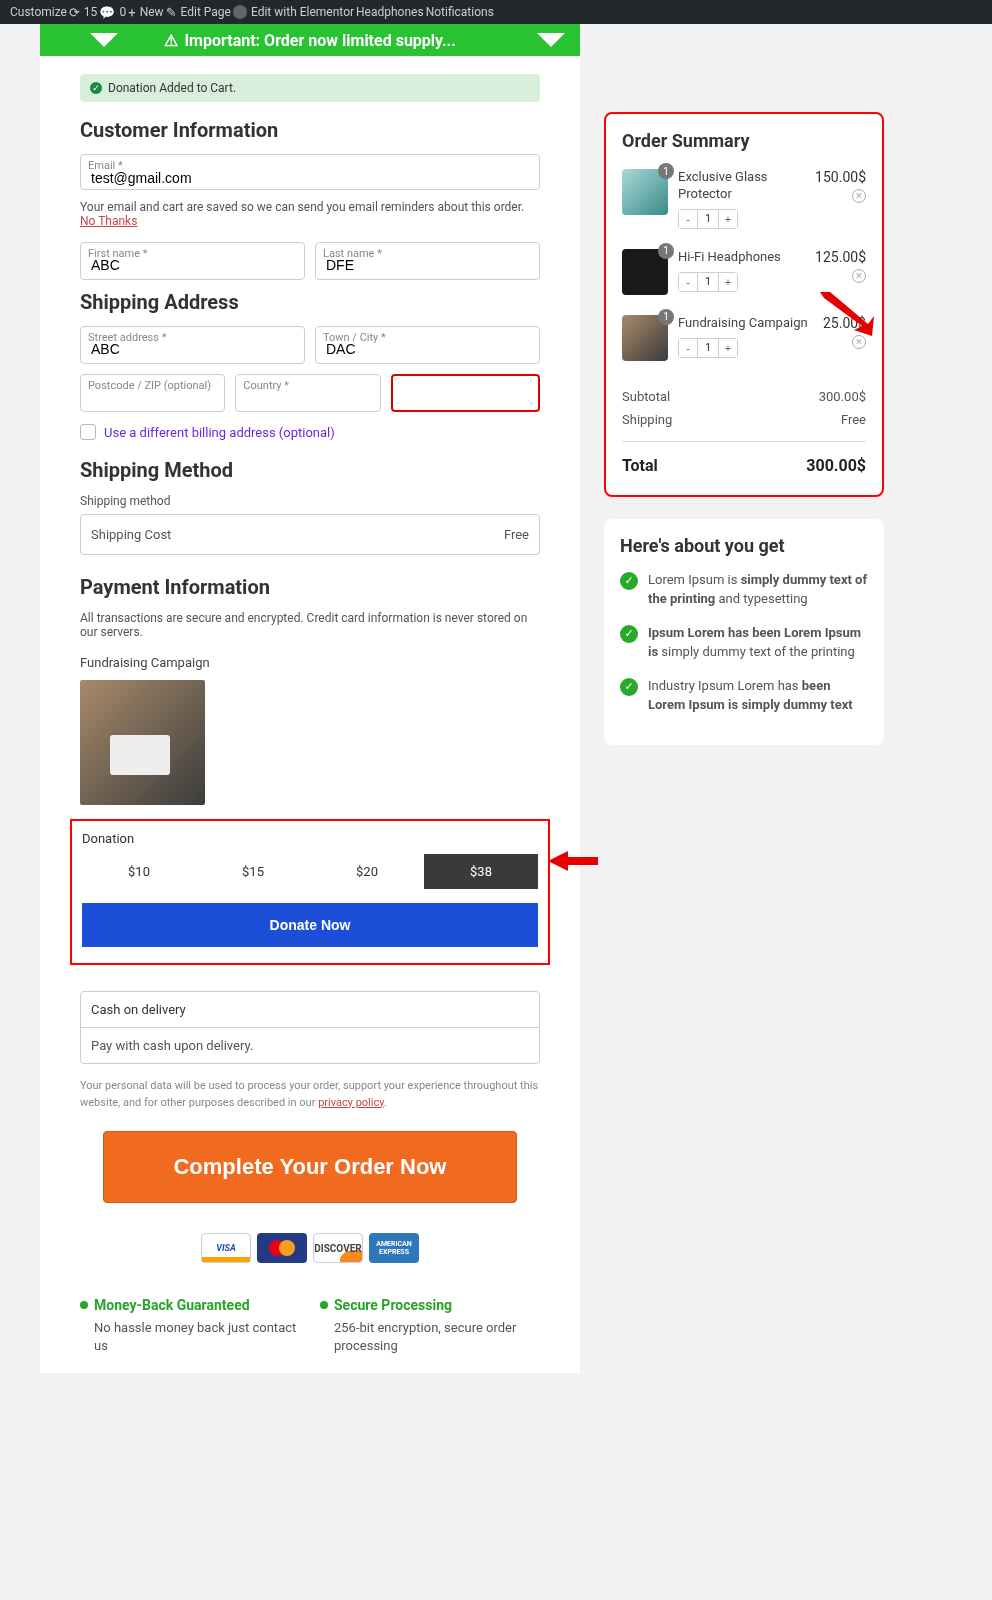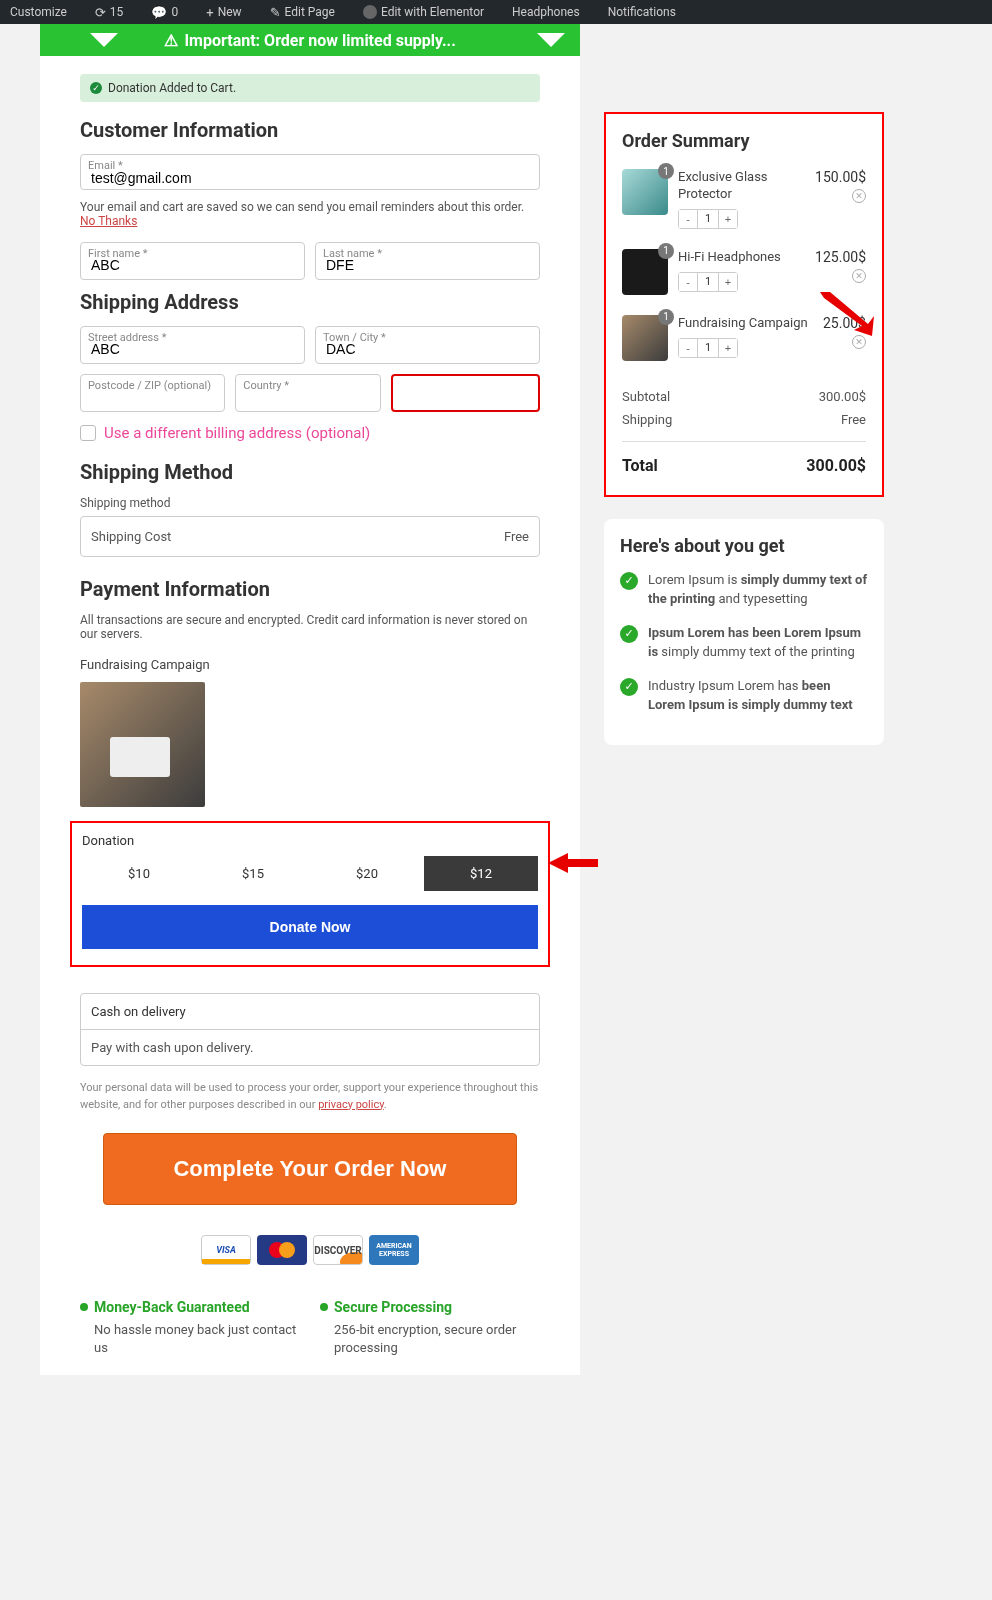--- a/index.html
+++ b/index.html
@@ -1,17 +1,17 @@
 <!DOCTYPE html>
 <html><head>
 <meta charset="utf-8">
 <style>
   * { box-sizing: border-box; margin: 0; padding: 0; }
   body { font-family: -apple-system, BlinkMacSystemFont, "Segoe UI", Roboto, Arial, sans-serif; background: #f2f2f2; color: #333; font-size: 13px; }
-  .admin-bar { background: #23282d; color: #ccc; height: 24px; display: flex; align-items: center; padding: 0 10px; font-size: 12px; gap: 28px; }
+  .admin-bar { background: #23282d; color: #ccc; height: 24px; display: flex; align-items: center; padding: 0 10px; font-size: 12px; gap: 2px; }
   .admin-bar .item { display: flex; align-items: center; gap: 4px; cursor: pointer; }
   .admin-bar .icon { font-size: 13px; }
   .page-wrap { display: flex; gap: 24px; padding: 0; max-width: 992px; }
   .left-col { width: 540px; background: #fff; }
   .banner { background: #28c232; color: #fff; height: 32px; display: flex; align-items: center; justify-content: center; position: relative; font-weight: 700; font-size: 16px; }
   .banner .arrow { position: absolute; width: 0; height: 0; border-left: 14px solid transparent; border-right: 14px solid transparent; border-top: 14px solid #fff; }
   .banner .arrow.left { left: 50px; }
   .banner .arrow.right { right: 15px; }
   .content { padding: 18px 40px; }
   .notice { background: #d7efdb; border-radius: 4px; padding: 7px 10px; font-size: 12px; display: flex; align-items: center; gap: 6px; margin-bottom: 16px; }
@@ -19,21 +19,21 @@
   h2 { font-size: 20px; font-weight: 700; margin-bottom: 12px; }
   .form-row { display: flex; gap: 10px; margin-bottom: 10px; }
   .form-row .field { flex: 1; }
   .field { position: relative; }
   .field label { position: absolute; top: 5px; left: 8px; font-size: 11px; color: #888; }
   .field input { width: 100%; border: 1px solid #ccc; border-radius: 4px; padding: 18px 10px 6px 10px; font-size: 14px; height: 36px; }
   .field.small input { height: 38px; padding-top: 14px; }
   .helper { font-size: 12px; color: #555; margin: 6px 0 14px; }
   .helper a { color: #c44; text-decoration: underline; }
   .state-field { border: 2px solid #d00; border-radius: 4px; height: 38px; flex: 1; }
-  .checkbox-row { display: flex; align-items: center; gap: 8px; font-size: 15px; color: #ec4899; margin: 12px 0 18px; }
+  .checkbox-row { display: flex; align-items: center; gap: 8px; font-size: 13px; color: #6d28d9; margin: 12px 0 18px; }
   .checkbox-row .cb { width: 16px; height: 16px; border: 1px solid #bbb; border-radius: 3px; }
   .shipping-method-label { font-size: 12px; color: #555; margin-bottom: 6px; }
   .shipping-box { border: 1px solid #ccc; border-radius: 4px; padding: 12px 10px; display: flex; justify-content: space-between; font-size: 13px; color: #555; margin-bottom: 20px; }
   .payment-sub { font-size: 12px; color: #555; margin-bottom: 16px; }
   .campaign-title { font-size: 13px; color: #444; margin-bottom: 10px; }
   .campaign-img { width: 125px; height: 125px; background: linear-gradient(135deg,#a78a6a 0%, #3c3c3c 100%); border-radius: 2px; margin-bottom: 14px; position: relative; overflow: hidden; }
   .campaign-img::before { content: ""; position: absolute; width: 60px; height: 40px; background: #eee; bottom: 30px; left: 30px; border-radius: 3px; }
   .donation-block { border: 2px solid #f00; padding: 10px 10px 16px 10px; margin: 0 -10px; }
   .donation-label { font-size: 13px; margin-bottom: 8px; }
   .donation-opts { display: flex; gap: 0; margin-bottom: 14px; }
@@ -56,21 +56,21 @@
   .disc { background: #fff; border: 1px solid #ccc; color: #444; font-size: 10px; flex-direction: column; position:relative; overflow:hidden;}
   .disc::after{content:"";position:absolute;right:-8px;bottom:-8px;width:30px;height:20px;background:#f68a1e;border-radius:50%;}
   .amex { background: #2e77bb; font-size: 7px; text-align: center; }
   .guarantees { display: flex; gap: 20px; }
   .guarantee { flex: 1; }
   .guarantee h4 { color: #28a428; font-size: 14px; font-weight: 700; margin-bottom: 6px; display: flex; align-items: center; gap: 6px; }
   .guarantee h4::before { content: ""; width: 8px; height: 8px; background: #28a428; border-radius: 50%; }
   .guarantee p { font-size: 13px; color: #555; line-height: 1.4; padding-left: 14px; }
 
   .right-col { width: 280px; padding-top: 88px; }
-  .summary-card { background: #fff; border-radius: 0; padding: 16px; border: 2px solid #f00; }
+  .summary-card { background: #fff; border-radius: 8px; padding: 16px; border: 2px solid #f00; }
   .summary-card h3 { font-size: 18px; font-weight: 700; margin-bottom: 12px; }
   .cart-item { display: flex; gap: 10px; padding: 6px 0 14px; position: relative; }
   .cart-thumb { width: 46px; height: 46px; background: linear-gradient(135deg,#a8dad8,#3a8a8a); border-radius: 4px; position: relative; flex-shrink: 0; }
   .cart-thumb.hp { background: #1a1a1a; }
   .cart-thumb.fc { background: linear-gradient(135deg,#a78a6a,#3c3c3c); }
   .cart-badge { position: absolute; top: -6px; right: -6px; width: 16px; height: 16px; background: #777; color: #fff; border-radius: 50%; font-size: 10px; display: flex; align-items: center; justify-content: center; }
   .cart-info { flex: 1; font-size: 13px; }
   .cart-name { color: #444; line-height: 1.3; }
   .cart-price { font-size: 14px; color: #333; text-align: right; }
   .cart-remove { width: 14px; height: 14px; border: 1px solid #aaa; border-radius: 50%; color: #aaa; font-size: 9px; display: flex; align-items: center; justify-content: center; cursor: pointer; margin-top: 4px; margin-left: auto; }
@@ -180,21 +180,21 @@
       <div class="campaign-title">Fundraising Campaign</div>
       <div class="campaign-img"></div>
 
       <div style="position:relative;">
         <div class="donation-block">
           <div class="donation-label">Donation</div>
           <div class="donation-opts" id="donation-opts">
               <div class="opt">$10</div>
               <div class="opt">$15</div>
               <div class="opt">$20</div>
-              <div class="opt selected">$12</div>
+              <div class="opt selected">$38</div>
             </div>
           <button class="donate-btn">Donate Now</button>
         </div>
         <div class="red-arrow" style="right:-58px;top:28px;">
           <svg width="50" height="28">
               <polygon points="0,14 20,4 20,10 50,10 50,18 20,18 20,24" fill="#e60000"></polygon>
             </svg>
         </div>
       </div>
 

